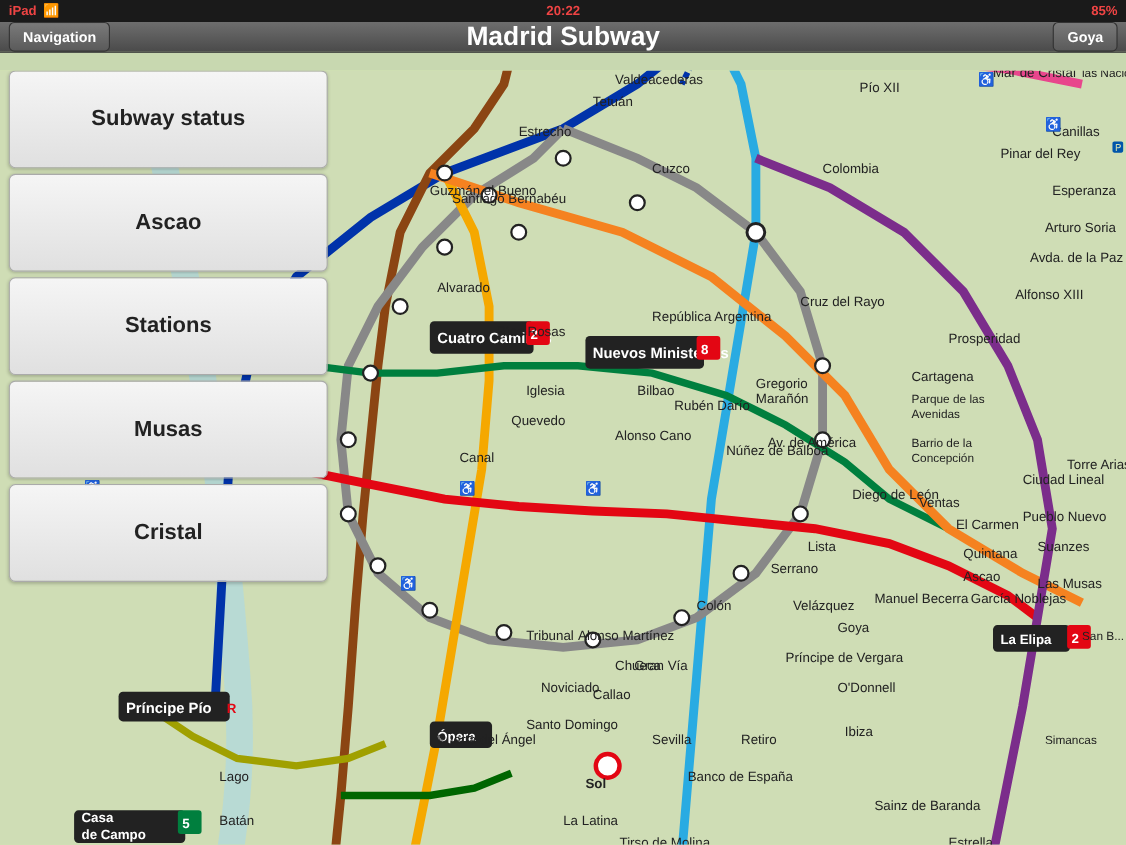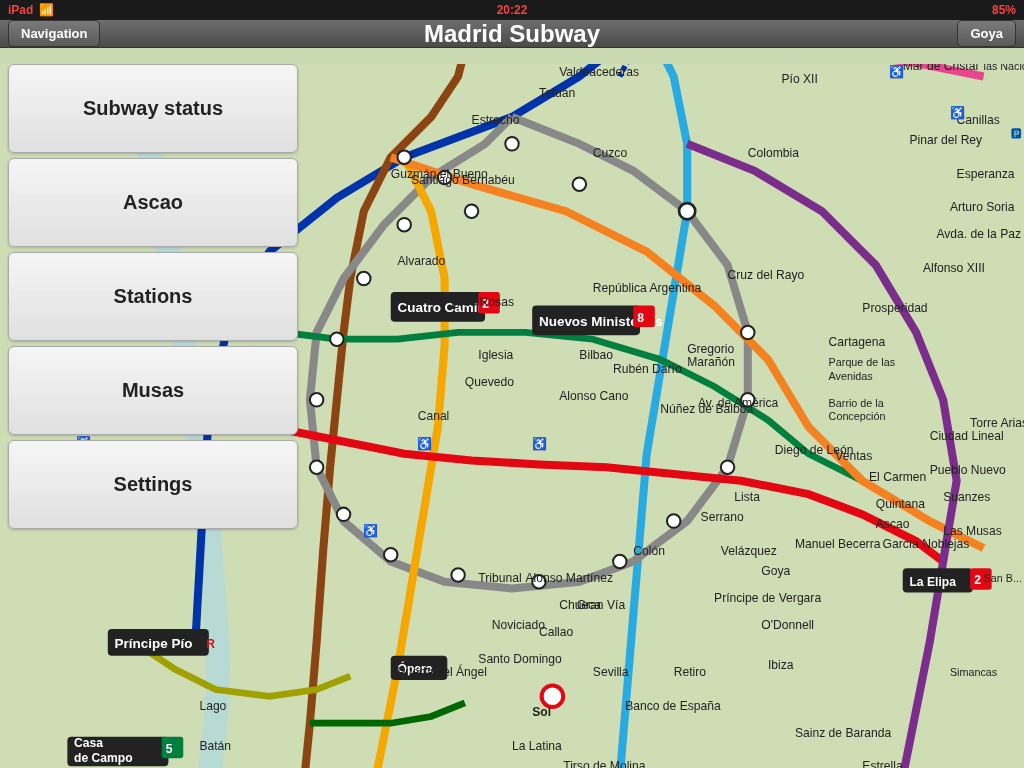--- a/index.html
+++ b/index.html
@@ -334,15 +334,15 @@
     <text x="730" y="695" font-size="11" fill="#888" font-weight="bold">zone</text>
     <rect x="752" y="670" width="22" height="22" fill="none" stroke="#888" stroke-width="1.5"></rect>
     <text x="757" y="685" font-size="11" fill="#888" font-weight="bold">A</text>
   </svg>
 
   <div id="menu-panel">
     <div class="menu-item">Subway status</div>
     <div class="menu-item">Ascao</div>
     <div class="menu-item">Stations</div>
     <div class="menu-item">Musas</div>
-    <div class="menu-item">Settings</div>
+    <div class="menu-item">Cristal</div>
   </div>
 </div>
 
 </body></html>

